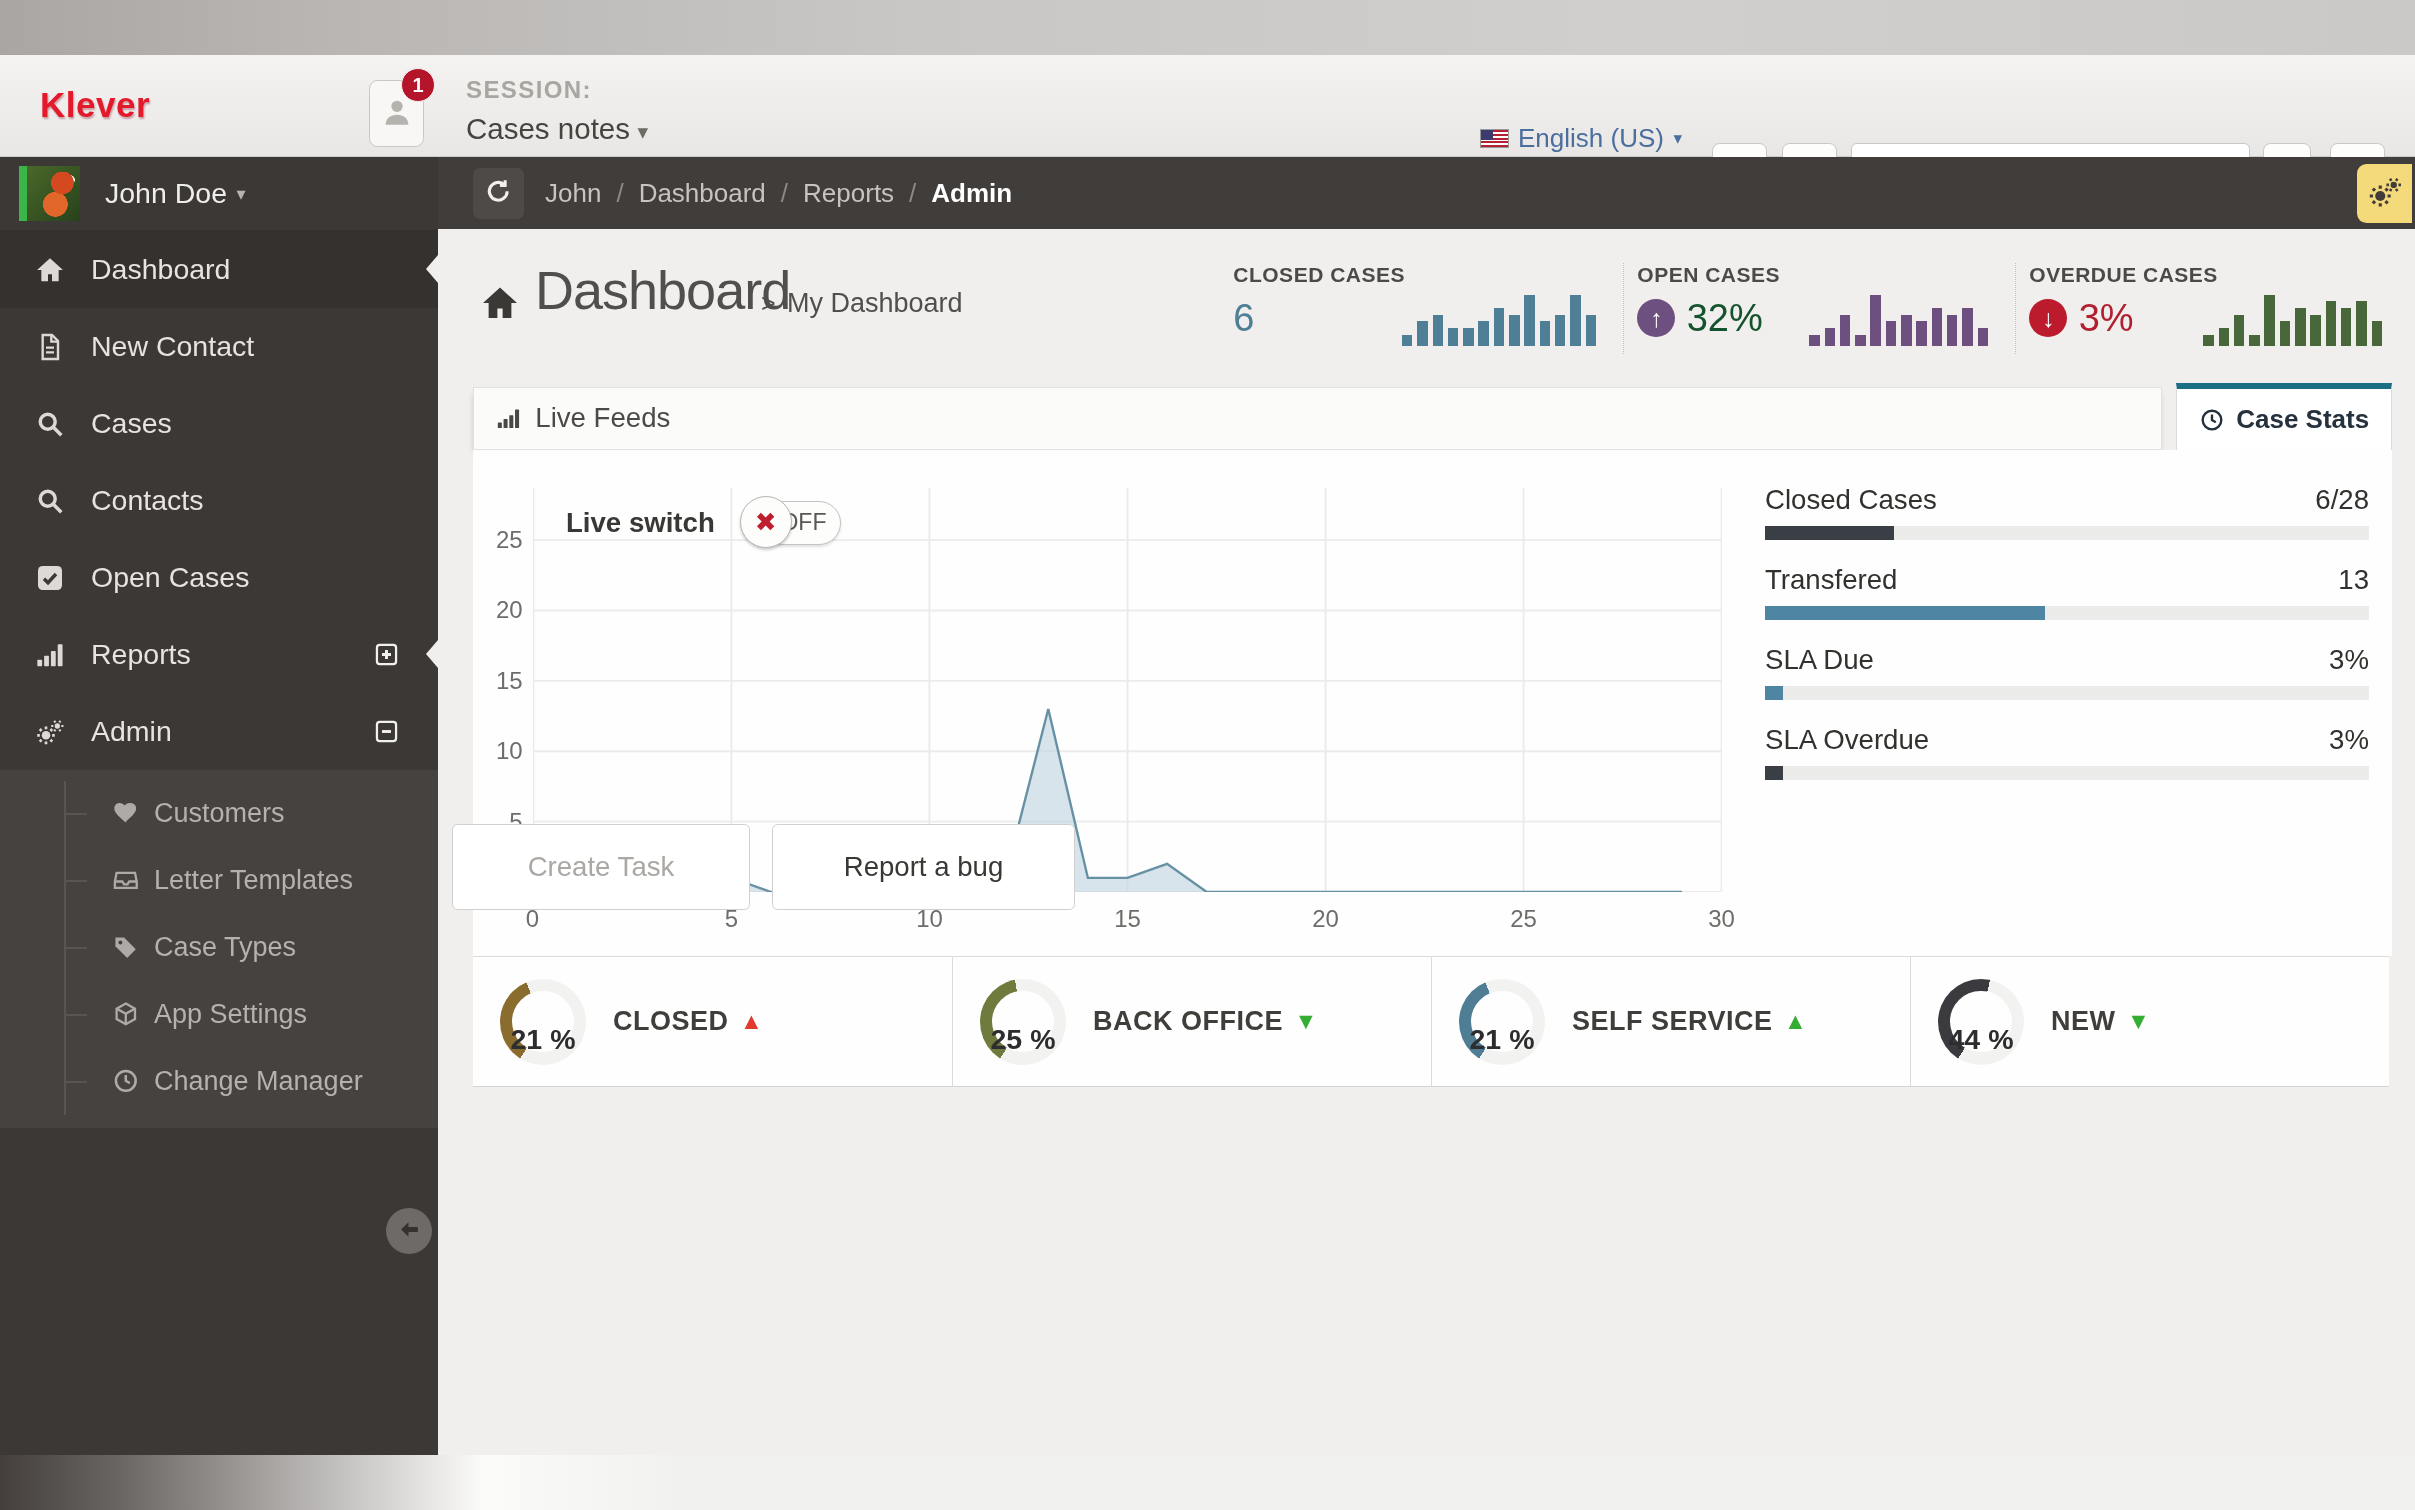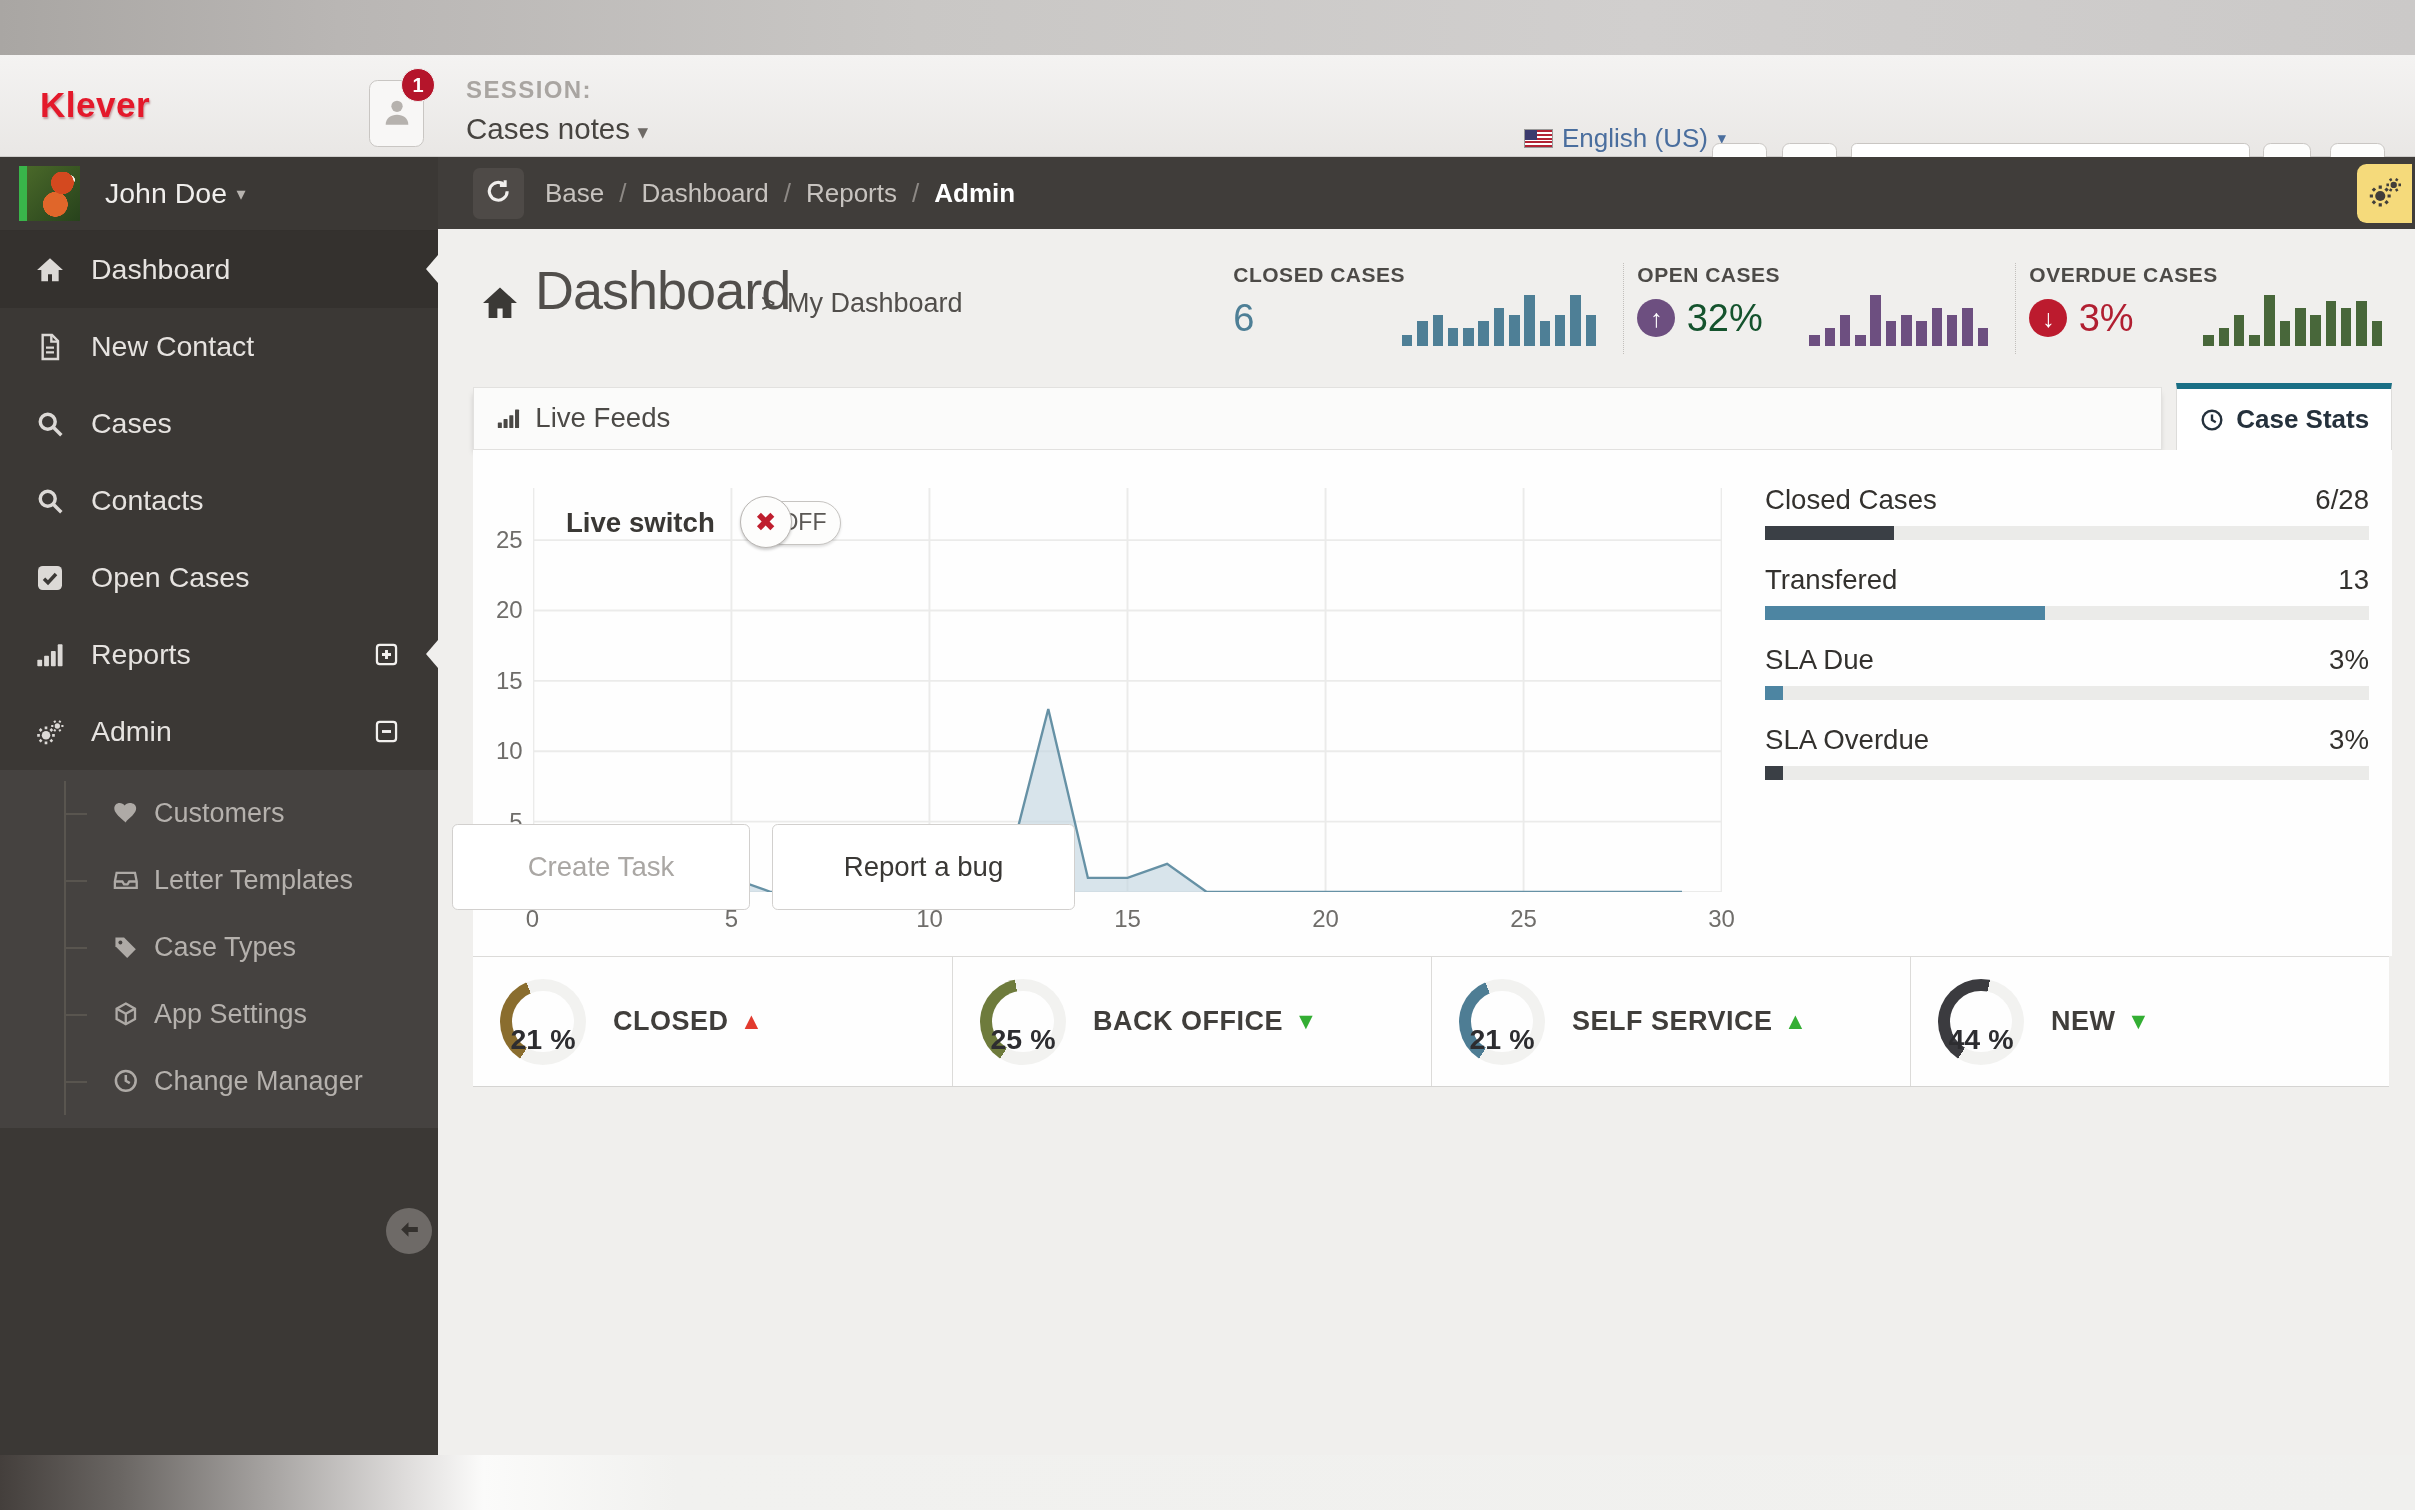--- a/index.html
+++ b/index.html
@@ -22,21 +22,21 @@
   #person-btn { position:absolute; left:369px; top:25px; width:55px; height:67px; background:#f8f7f6;
     border:1.9px solid #c9c6c3; border-radius:8.6px; color:#b6b2ae; display:flex; align-items:center; justify-content:center; }
   #person-btn svg { width:34px; height:34px; }
   #notif-badge { position:absolute; left:401px; top:13.3px; width:34px; height:34px; border-radius:50%;
     background:#b5152b; color:#fff; font-size:20px; font-weight:bold; display:flex; align-items:center;
     justify-content:center; border:1.9px solid #f2f0ef; }
   #session-block { position:absolute; left:466px; top:21px; }
   #session-label { font-size:24px; letter-spacing:1.4px; color:#a9a5a1; font-weight:bold; }
   #session-value { margin-top:7.6px; font-size:29.5px; color:#474440; }
   #session-value .caret { font-size:21px; color:#6e6a66; margin-left:7.6px; }
-  #lang-block { position:absolute; left:1480px; top:68px; display:flex; align-items:center; gap:9.5px;margin-left:44px; }
+  #lang-block { position:absolute; left:1480px; top:68px; display:flex; align-items:center; gap:9.5px; }
   #flag { width:28.5px; height:19px; position:relative;
     background:repeating-linear-gradient(180deg,#b22234 0 1.9px,#ffffff 1.9px 3.8px); border:1px solid #9a9a9a; }
   #flag::after { content:""; position:absolute; left:0; top:0; width:12.4px; height:9.5px; background:#3c3b6e; }
   #lang-text { font-size:26px; color:#4a6e9e; }
   #lang-caret { font-size:17px; color:#4a6e9e; }
   .hbtn { position:absolute; top:88px; height:61px; background:#fdfdfc; border:1.9px solid #c9c6c3;
     border-radius:7.6px; color:#57534f; display:flex; align-items:center; justify-content:center; }
   .hbtn svg { width:32px; height:32px; }
   #mic-btn { left:1712px; width:55px; }
   #expand-btn { left:1782px; width:55px; }
@@ -365,21 +365,21 @@
   </div>
 
   <div id="crumb-bar">
     <div id="refresh-btn">
       <span class="svg-slot"><svg viewBox="0 0 24 24" fill="none" stroke="currentColor" stroke-width="2.6">
             <path d="M19.5 12a7.5 7.5 0 1 1-2.2-5.3"></path>
             <path d="M17.8 2.8v4.4h-4.4" fill="none"></path>
           </svg></span>
     </div>
     <div id="crumbs">
-        <span class="crumb">Base</span>
+        <span class="crumb">John</span>
         <span class="crumb-sep">/</span>
         <span class="crumb">Dashboard</span>
         <span class="crumb-sep">/</span>
         <span class="crumb">Reports</span>
         <span class="crumb-sep">/</span>
         <span id="crumb-current">Admin</span>
       </div>
     <div id="gear-btn">
       <span class="svg-slot"><svg viewBox="0 0 24 24" fill="none" stroke="currentColor" stroke-width="2">
             <circle cx="9" cy="14.5" r="3.2" fill="currentColor" stroke="none"></circle>

